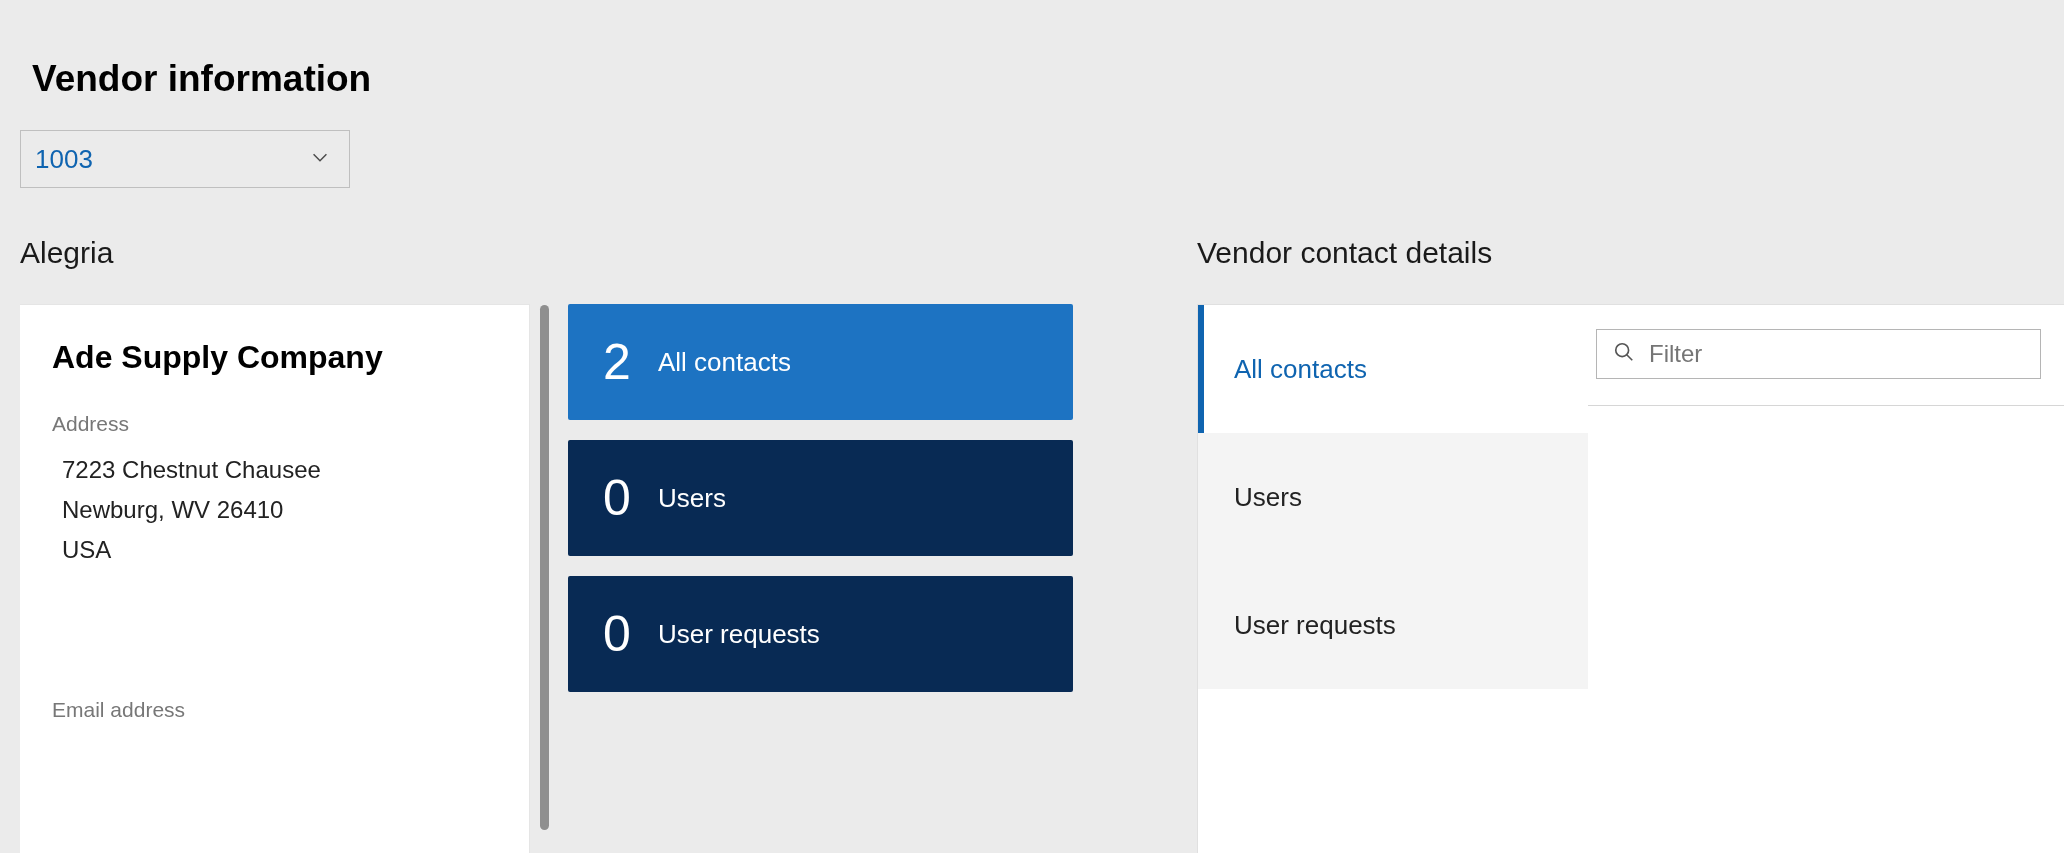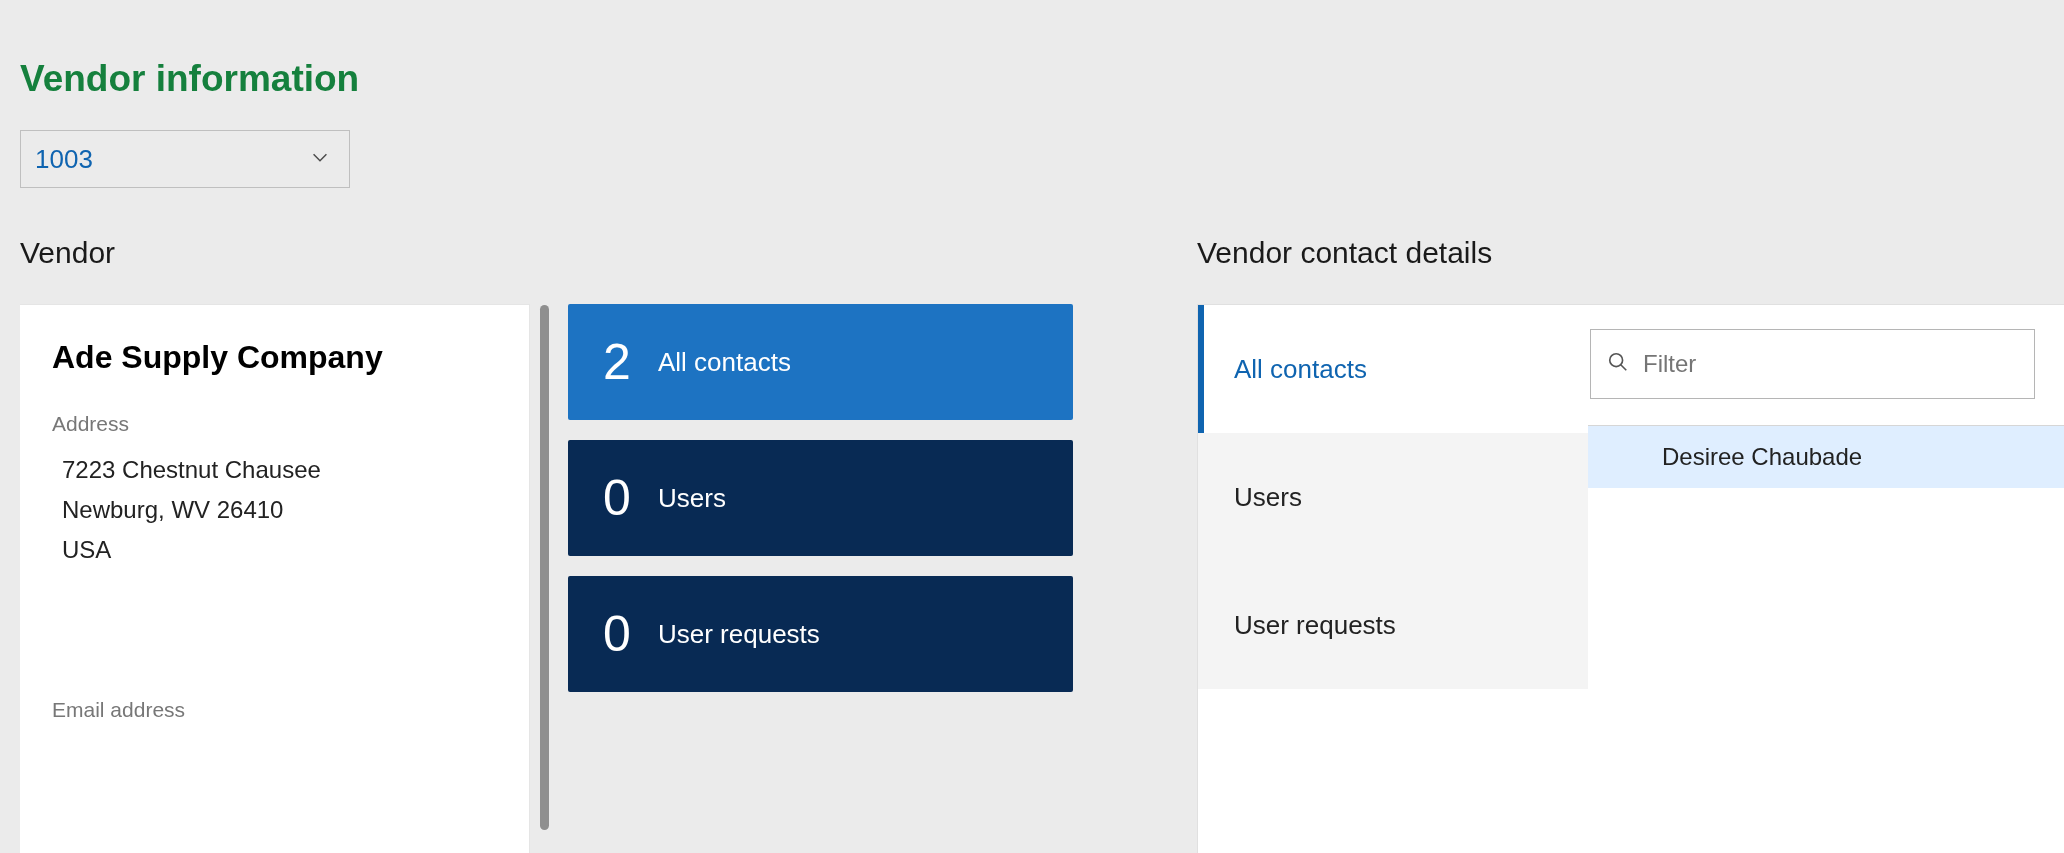--- a/index.html
+++ b/index.html
@@ -8,22 +8,22 @@
     background: #ebebeb;
     color: #1a1a1a;
     width: 2064px;
     height: 853px;
     overflow: hidden;
   }
 
   .page-title {
     font-size: 37px;
     font-weight: 700;
-    padding: 58px 0 0 20px;
-    color: #15803d;
+    padding: 58px 0 0 32px;
+    color: #000000;
   }
 
   .vendor-select {
     margin: 30px 4px 0 20px;
     width: 330px;
     height: 58px;
     border: 1px solid #bfbfbf;
     background: #ebebeb;
     display: flex;
     align-items: center;
@@ -125,23 +125,23 @@
   }
   .side-tab.active {
     border-left-color: #0f64b0;
     background: #fff;
     color: #0f64b0;
   }
   .side-tab:not(.active) { background: #f4f4f4; }
 
   .details-main { flex: 1; padding: 24px 0 0 0; }
   .filter-box {
-    margin-left: 2px;
+    margin-left: 8px;
     width: 445px;
-    height: 70px;
+    height: 50px;
     border: 1px solid #b5b5b5;
     display: flex;
     align-items: center;
     padding: 0 16px;
     gap: 14px;
   }
   .filter-box svg { width: 22px; height: 22px; flex-shrink: 0; }
   .filter-box svg circle, .filter-box svg line { stroke: #555; stroke-width: 1.8; fill: none; }
   .filter-input {
     border: none;
@@ -192,21 +192,21 @@
   <span class="chevron-down">
     <svg viewBox="0 0 24 24">
         <path d="M5 9l7 7 7-7"></path>
       </svg>
   </span>
 </div>
 
 <div class="columns">
 
   <div class="col-summary">
-    <h2 class="section-heading">Vendor</h2>
+    <h2 class="section-heading">Alegria</h2>
 
     <div class="summary-flex">
       <div class="summary-card">
         <div class="company-name">Ade Supply Company</div>
         <div class="field-label">Address</div>
         <div class="addr-lines">
           <div class="addr-line">7223 Chestnut Chausee</div>
           <div class="addr-line">Newburg, WV 26410</div>
           <div class="addr-line">USA</div>
         </div>
@@ -247,20 +247,19 @@
           <span>
             <svg viewBox="0 0 24 24">
                 <circle cx="10" cy="10" r="7"></circle>
                 <line x1="21" y1="21" x2="15" y2="15"></line>
               </svg>
           </span>
           <input class="filter-input" type="text" placeholder="Filter" style="">
         </div>
 
         <div class="contact-table">
-          <div class="ct-row selected">Desiree Chaubade</div>
         </div>
       </div>
 
     </div>
   </div>
 
 </div>
 
 </body></html>

